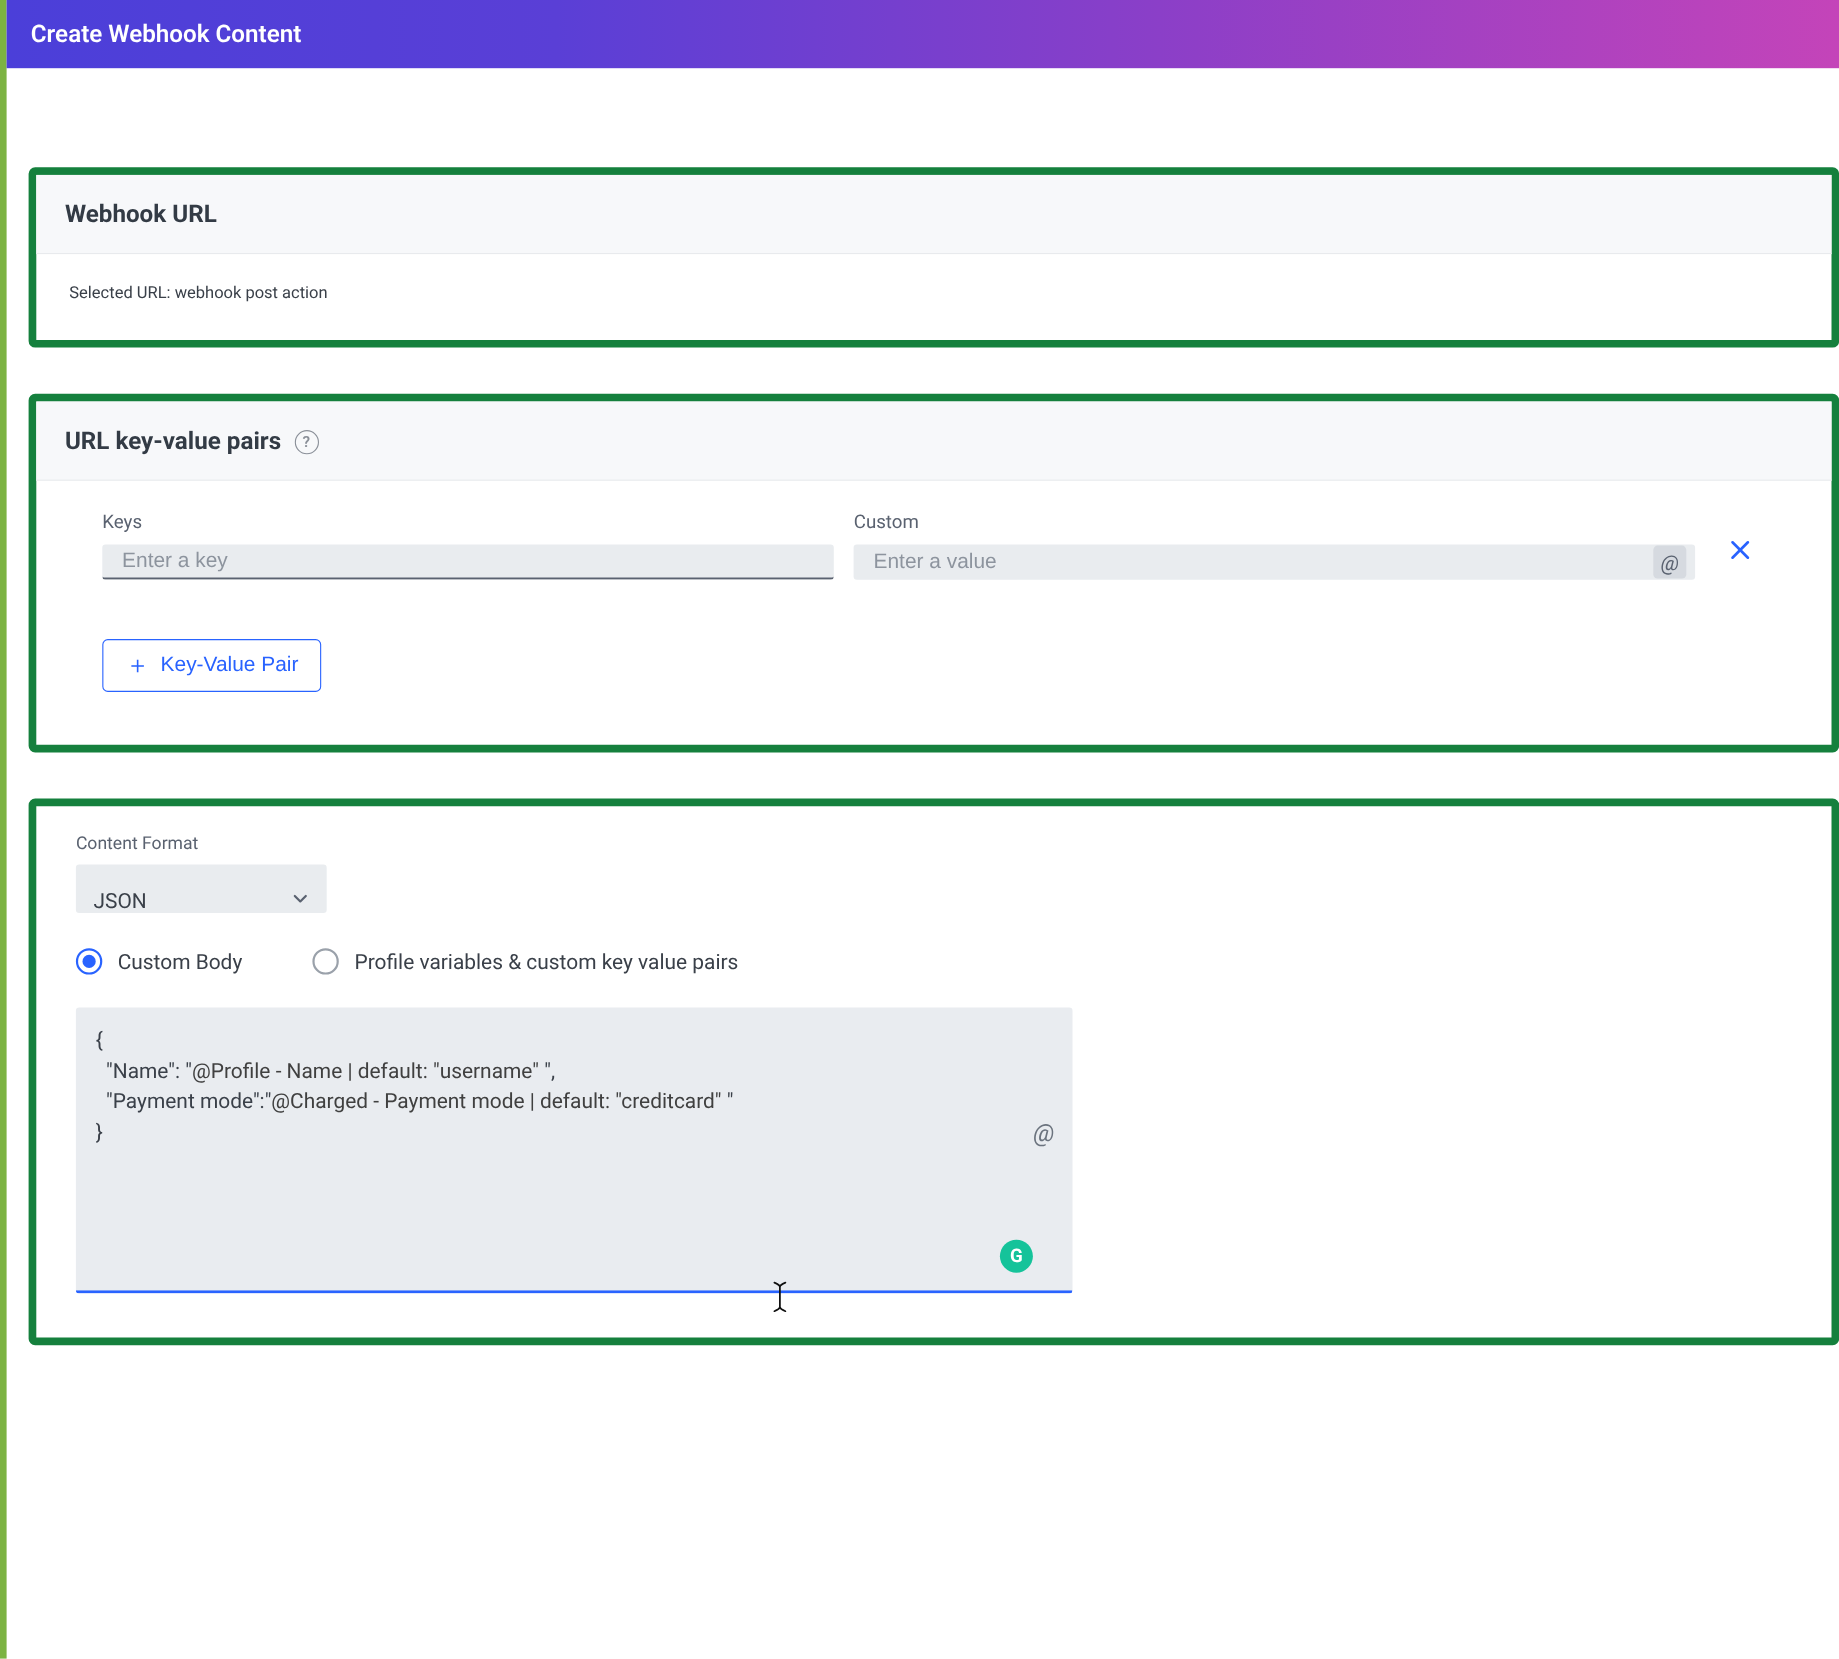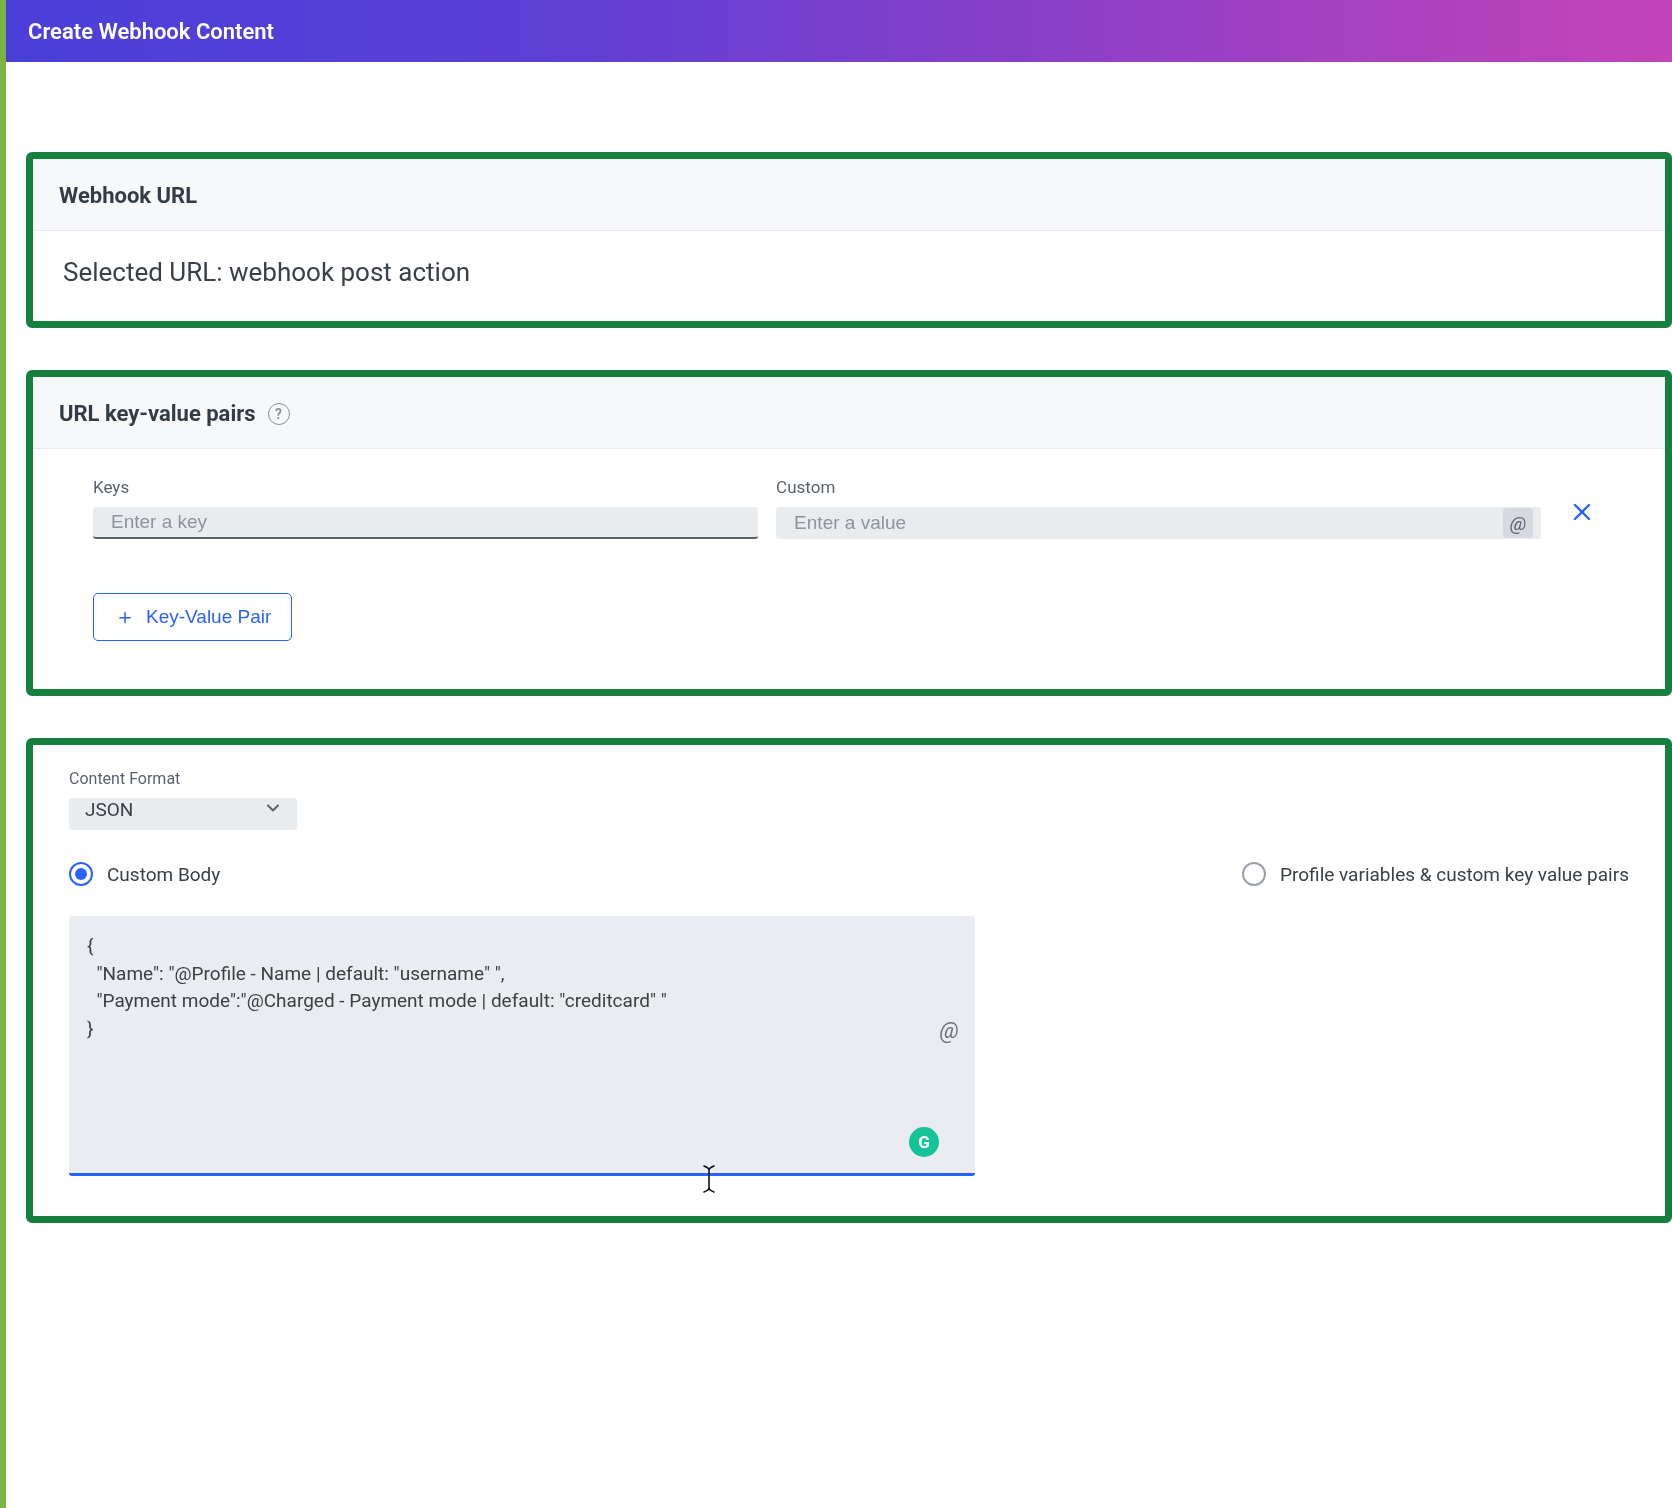--- a/index.html
+++ b/index.html
@@ -70,21 +70,21 @@
   }
   .learn-more {
     color: #2963ff;
     font-size: 18px;
     font-weight: 500;
     cursor: pointer;
     margin-left: 6px;
   }
   .card-body {
     padding: 26px 30px 34px 30px;
-    font-size: 26px;
+    font-size: 15px;
     color: #3a4049;
   }
   
   .kv-body { padding: 28px 60px 48px 60px; }
   .kv-row {
     display: flex; gap: 18px; align-items: flex-start; justify-content: center;
   }
   .kv-col { flex: 1; display: flex; flex-direction: column; }
   .kv-col-values { flex: 1.15; }
   .kv-label { font-size: 17px; color: #5a6270; margin-bottom: 10px; }
@@ -131,31 +131,31 @@
     padding: 12px 20px;
     border-radius: 5px;
     font-size: 19px;
     cursor: pointer;
   }
   .plus-icon { font-size: 22px; line-height: 1; }
   
   .wc-body { padding: 24px 36px 40px 36px; }
   .cf-label { font-size: 16px; color: #5a6270; margin-bottom: 10px; display: block; }
   .select-wrap {
-    width: 228px; height: 32px;
+    width: 228px; height: 44px;
     background: #e9ecef;
     border-radius: 3px;
-    display: flex; align-items: flex-start; justify-content: space-between;
+    display: flex; align-items: flex-end; justify-content: space-between;
     padding: 0 16px;
     font-size: 19px; color: #3a4049;
     cursor: pointer;
     margin-bottom: 32px;
   }
   .chev { color: #5a6270; }
-  .radio-row { display: flex; gap: 64px; align-items: center; margin-bottom: 30px; justify-content: space-between; }
+  .radio-row { display: flex; gap: 64px; align-items: center; margin-bottom: 30px; }
   .radio-item { display: flex; align-items: center; gap: 14px; font-size: 19px; color: #3a4049; cursor: pointer; }
   .radio-outer {
     width: 24px; height: 24px; border-radius: 50%;
     border: 2.5px solid #9aa1aa;
     display: flex; align-items: center; justify-content: center;
   }
   .radio-outer.selected { border-color: #2963ff; }
   .radio-inner { width: 12px; height: 12px; border-radius: 50%; background: #2963ff; }
   .code-area-wrap {
     position: relative;

